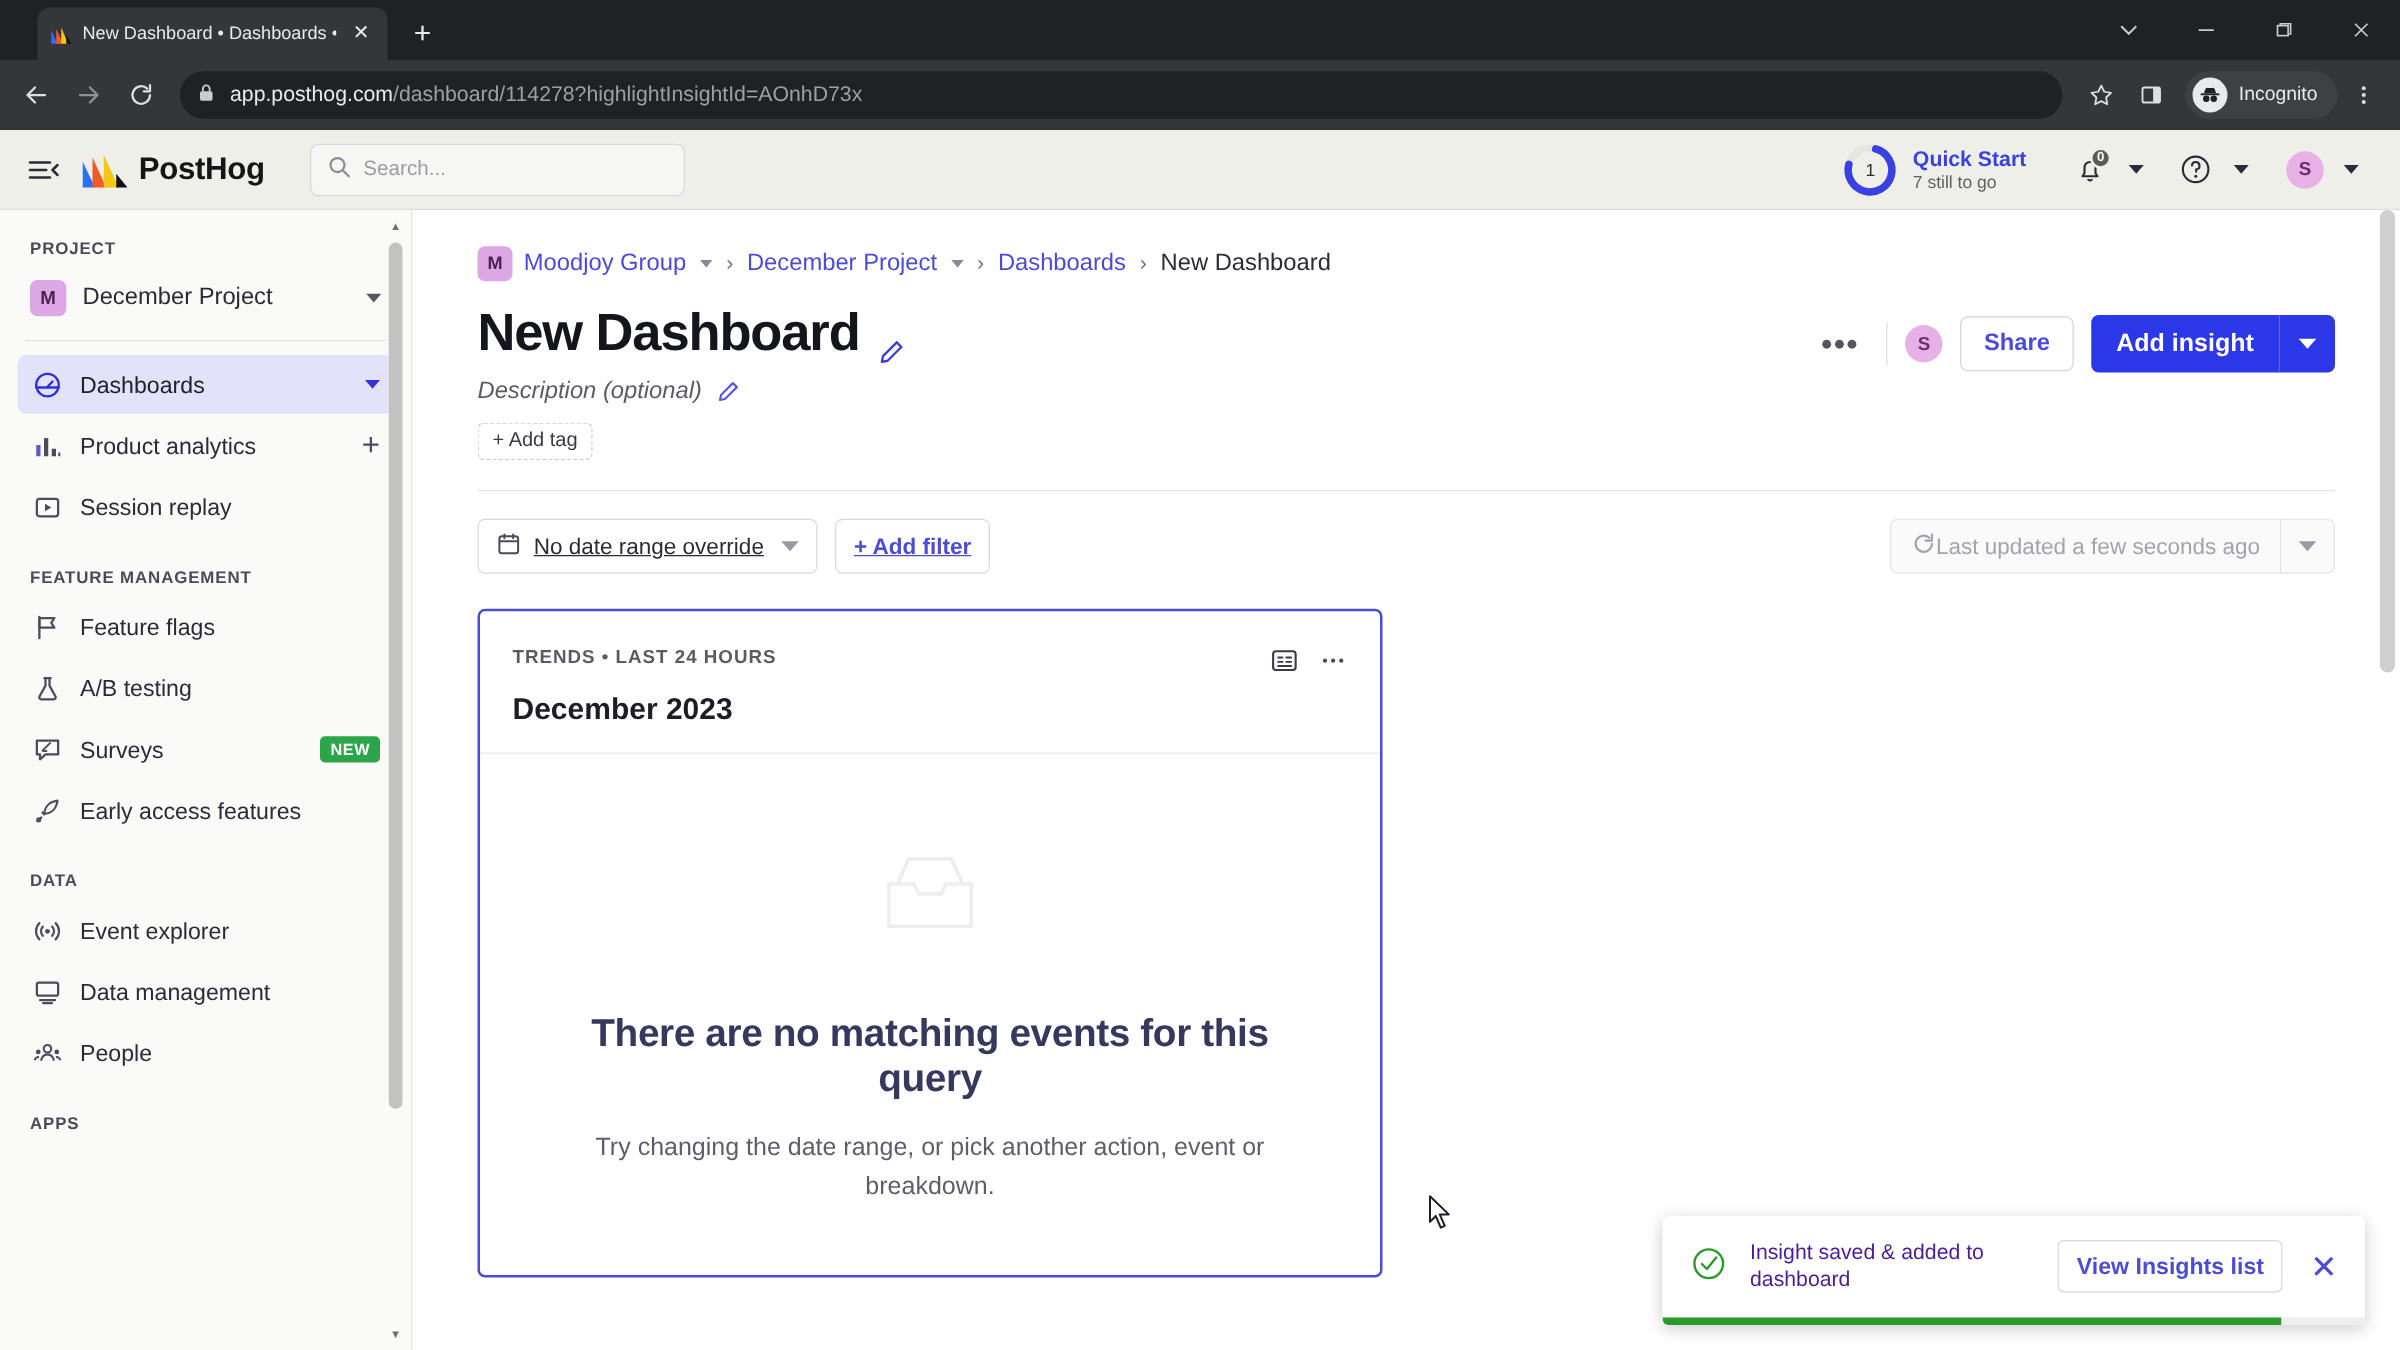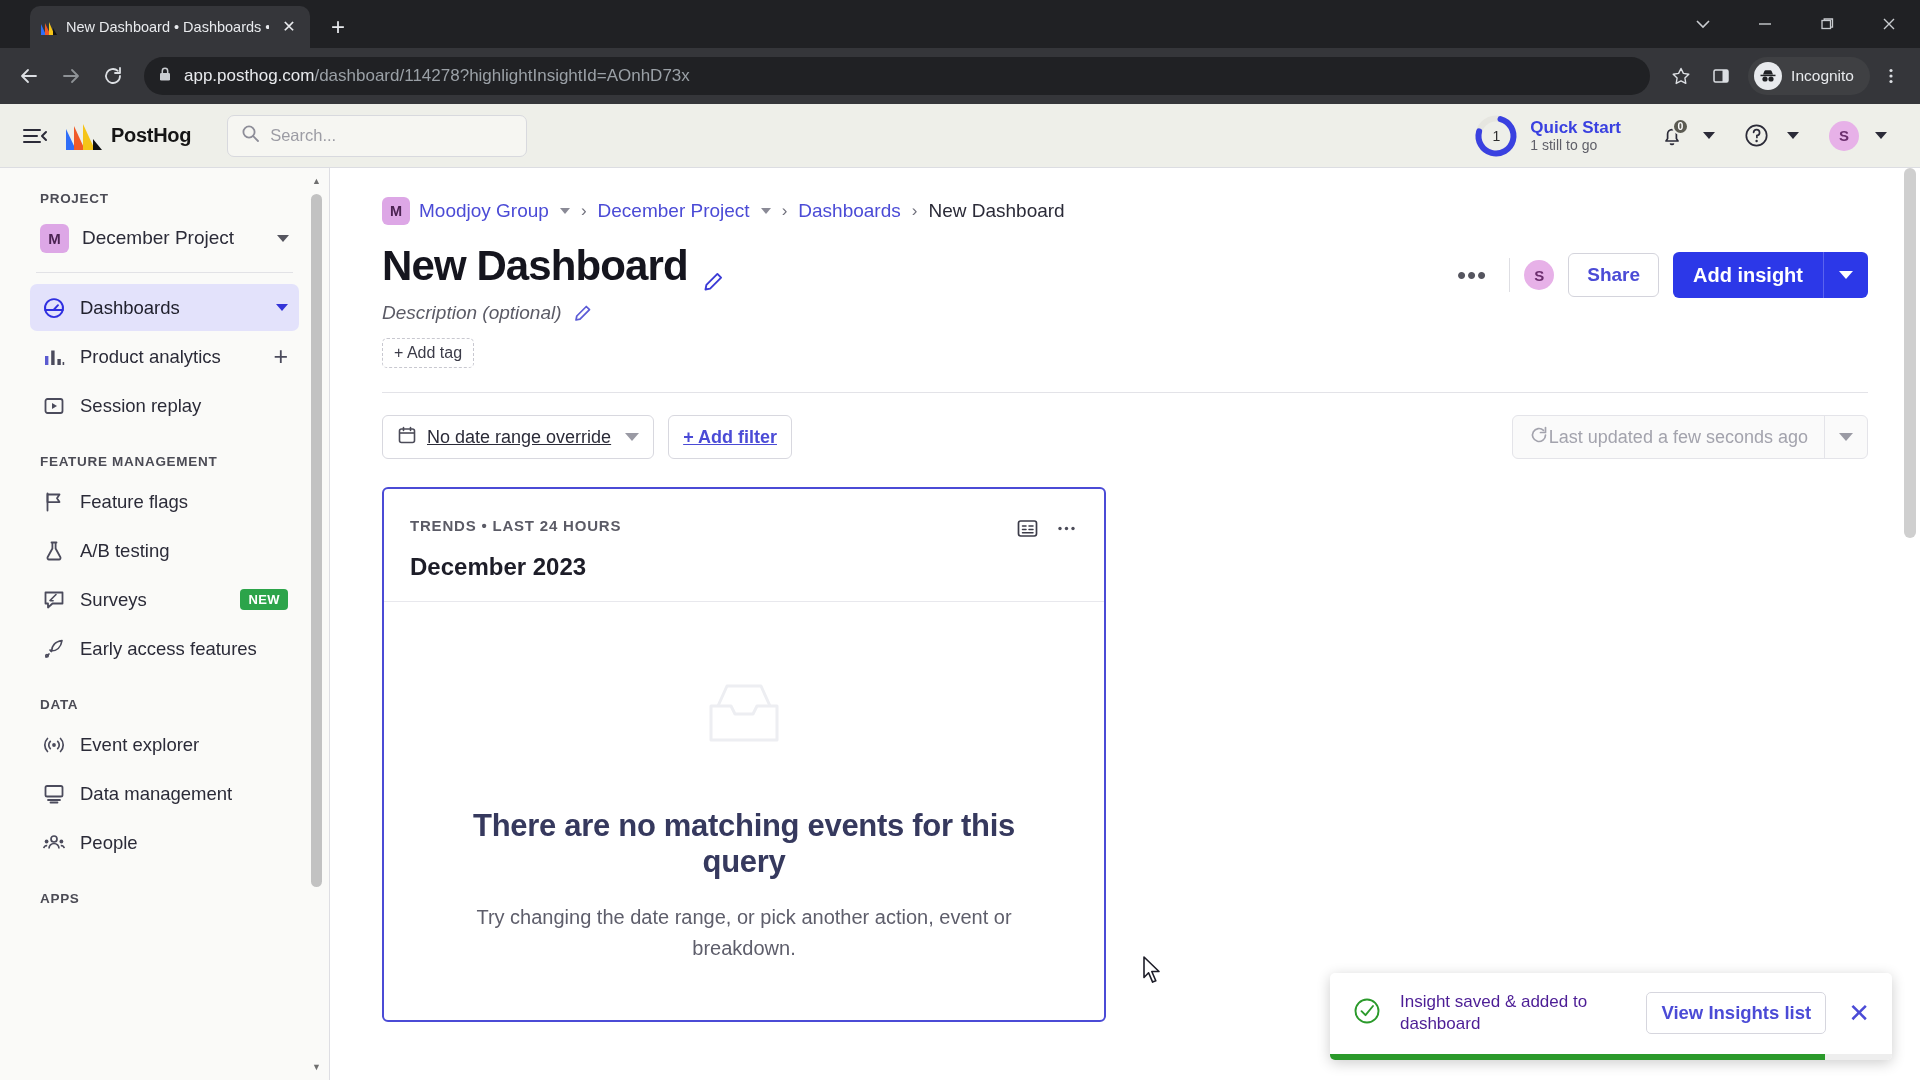--- a/index.html
+++ b/index.html
@@ -81,21 +81,21 @@
   
   .app { height: 976px; background: #fff; position: relative; overflow: hidden; }
 
   .topbar {
     height: 64px; background: #eeefe9; border-bottom: 1px solid #dcdde2;
     display: flex; align-items: center; padding: 0 22px 0 18px; gap: 14px;
   }
   .hamburger { width: 34px; height: 34px; display:flex; align-items:center; justify-content:center; }
   .brand { display: flex; align-items: center; gap: 9px; }
   .brand-logo { width: 36px; height: 30px; display: block; }
-  .brand-name { font-size: 20px; font-weight: 700; color: #151515; letter-spacing: -0.3px; }
+  .brand-name { font-size: 25px; font-weight: 700; color: #151515; letter-spacing: -0.3px; }
   .searchbox {
     width: 300px; height: 42px; background: #f6f6f2; border: 1px solid #d8d9de;
     border-radius: 7px; display: flex; align-items: center; gap: 10px;
     padding: 0 13px; margin-left: 22px;
   }
   .searchbox .ph { color: #9c9ca4; font-size: 16.5px; }
   .topbar-spacer { flex: 1; }
   .quickstart { display: flex; align-items: center; gap: 11px; }
   .qs-ring { width: 46px; height: 46px; position: relative; }
   .qs-ring .num {
@@ -120,21 +120,21 @@
     color: #6b2d6d; font-size: 15px; font-weight: 700;
   }
 
   .body-row { display: flex; height: 912px; }
 
   
   .sidebar {
     width: 330px; flex: 0 0 330px; background: #fafaf8;
     border-right: 1px solid #dedee3; position: relative; overflow: hidden;
   }
-  .sb-inner { padding: 0 30px; }
+  .sb-inner { padding: 0 14px; }
   .sb-section {
     font-size: 13.5px; font-weight: 700; color: #4b4b55;
     letter-spacing: 0.7px; padding: 23px 10px 9px;
   }
   .proj-row {
     display: flex; align-items: center; gap: 13px; height: 46px;
     padding: 0 10px; border-radius: 7px;
   }
   .proj-badge {
     width: 29px; height: 29px; border-radius: 6px; background: #dda7e6;
@@ -420,21 +420,21 @@
       <div class="quickstart">
         <span class="qs-ring">
           <svg width="46" height="46" viewBox="0 0 46 46">
             <circle cx="23" cy="23" r="17.5" stroke="#e6e6e0" stroke-width="6" fill="none"></circle>
             <circle cx="23" cy="23" r="17.5" stroke="#3a41e0" stroke-width="6" fill="none" stroke-dasharray="82 110" stroke-linecap="round" transform="rotate(-75 23 23)"></circle>
           </svg>
           <span class="num">1</span>
         </span>
         <span class="qs-text">
           <div class="qs-title">Quick Start</div>
-          <div class="qs-sub">1 still to go</div>
+          <div class="qs-sub">7 still to go</div>
         </span>
       </div>
 
       <div class="icon-btn-group">
         <div class="icon-btn">
           <svg width="26" height="26" viewBox="0 0 26 26">
               <path d="M7 18h12l-1.6-2.4V11a4.4 4.4 0 0 0-8.8 0v4.6L7 18z" stroke="#2b2b38" stroke-width="1.7" fill="none" stroke-linejoin="round"></path>
               <path d="M11.3 20.3a1.9 1.9 0 0 0 3.4 0" stroke="#2b2b38" stroke-width="1.7" fill="none"></path>
             </svg>
           <span class="bell-badge">0</span>

